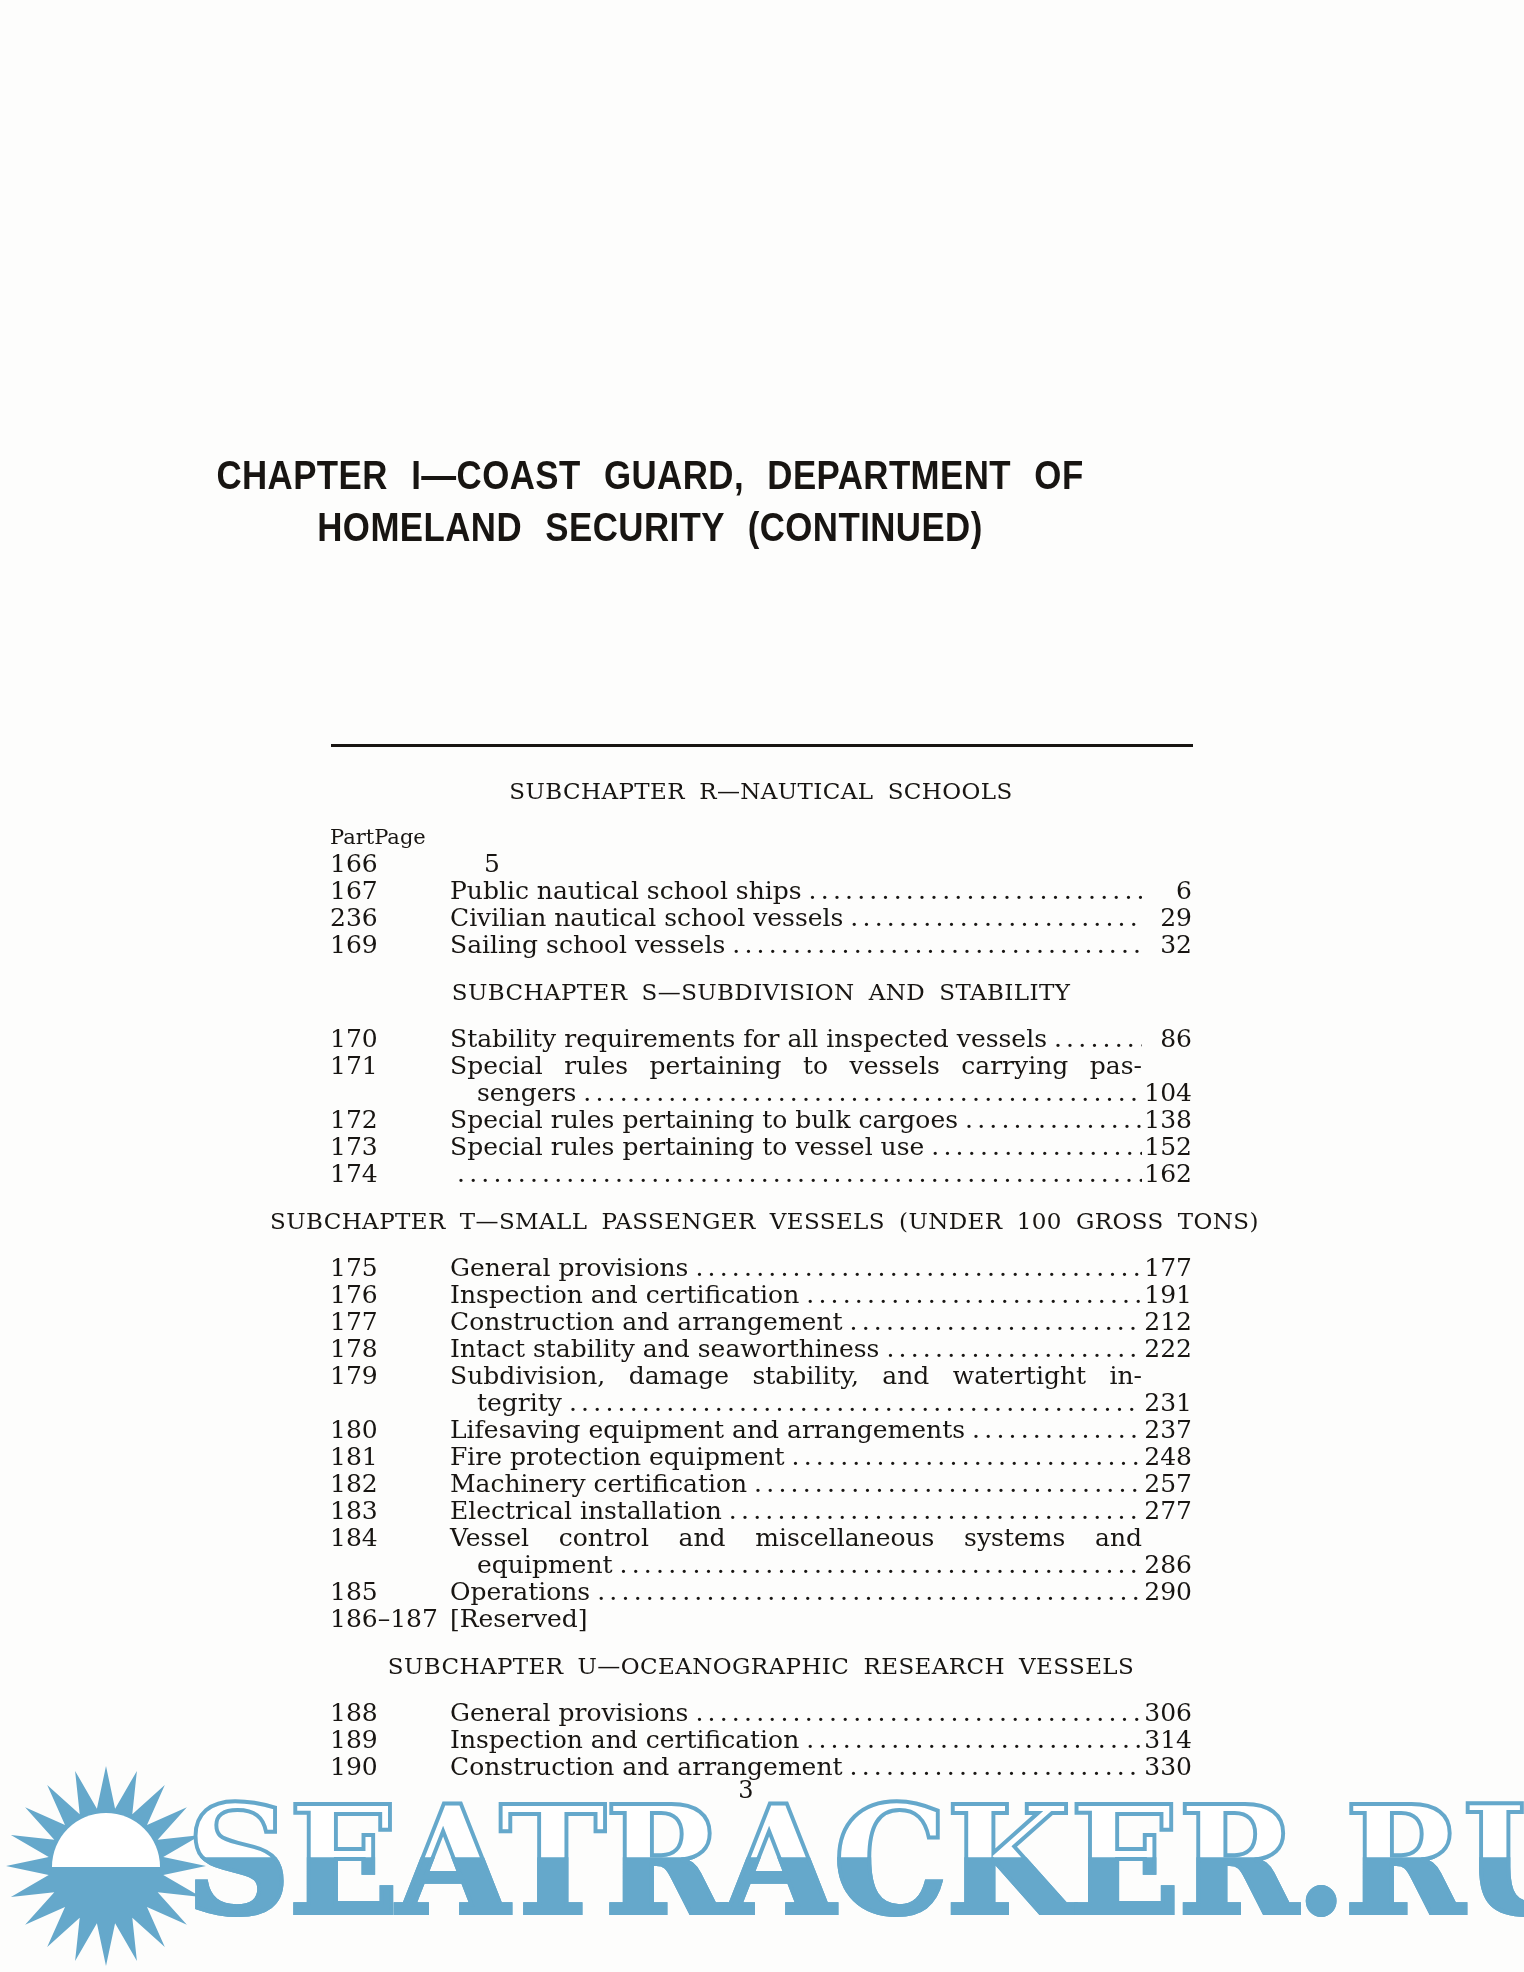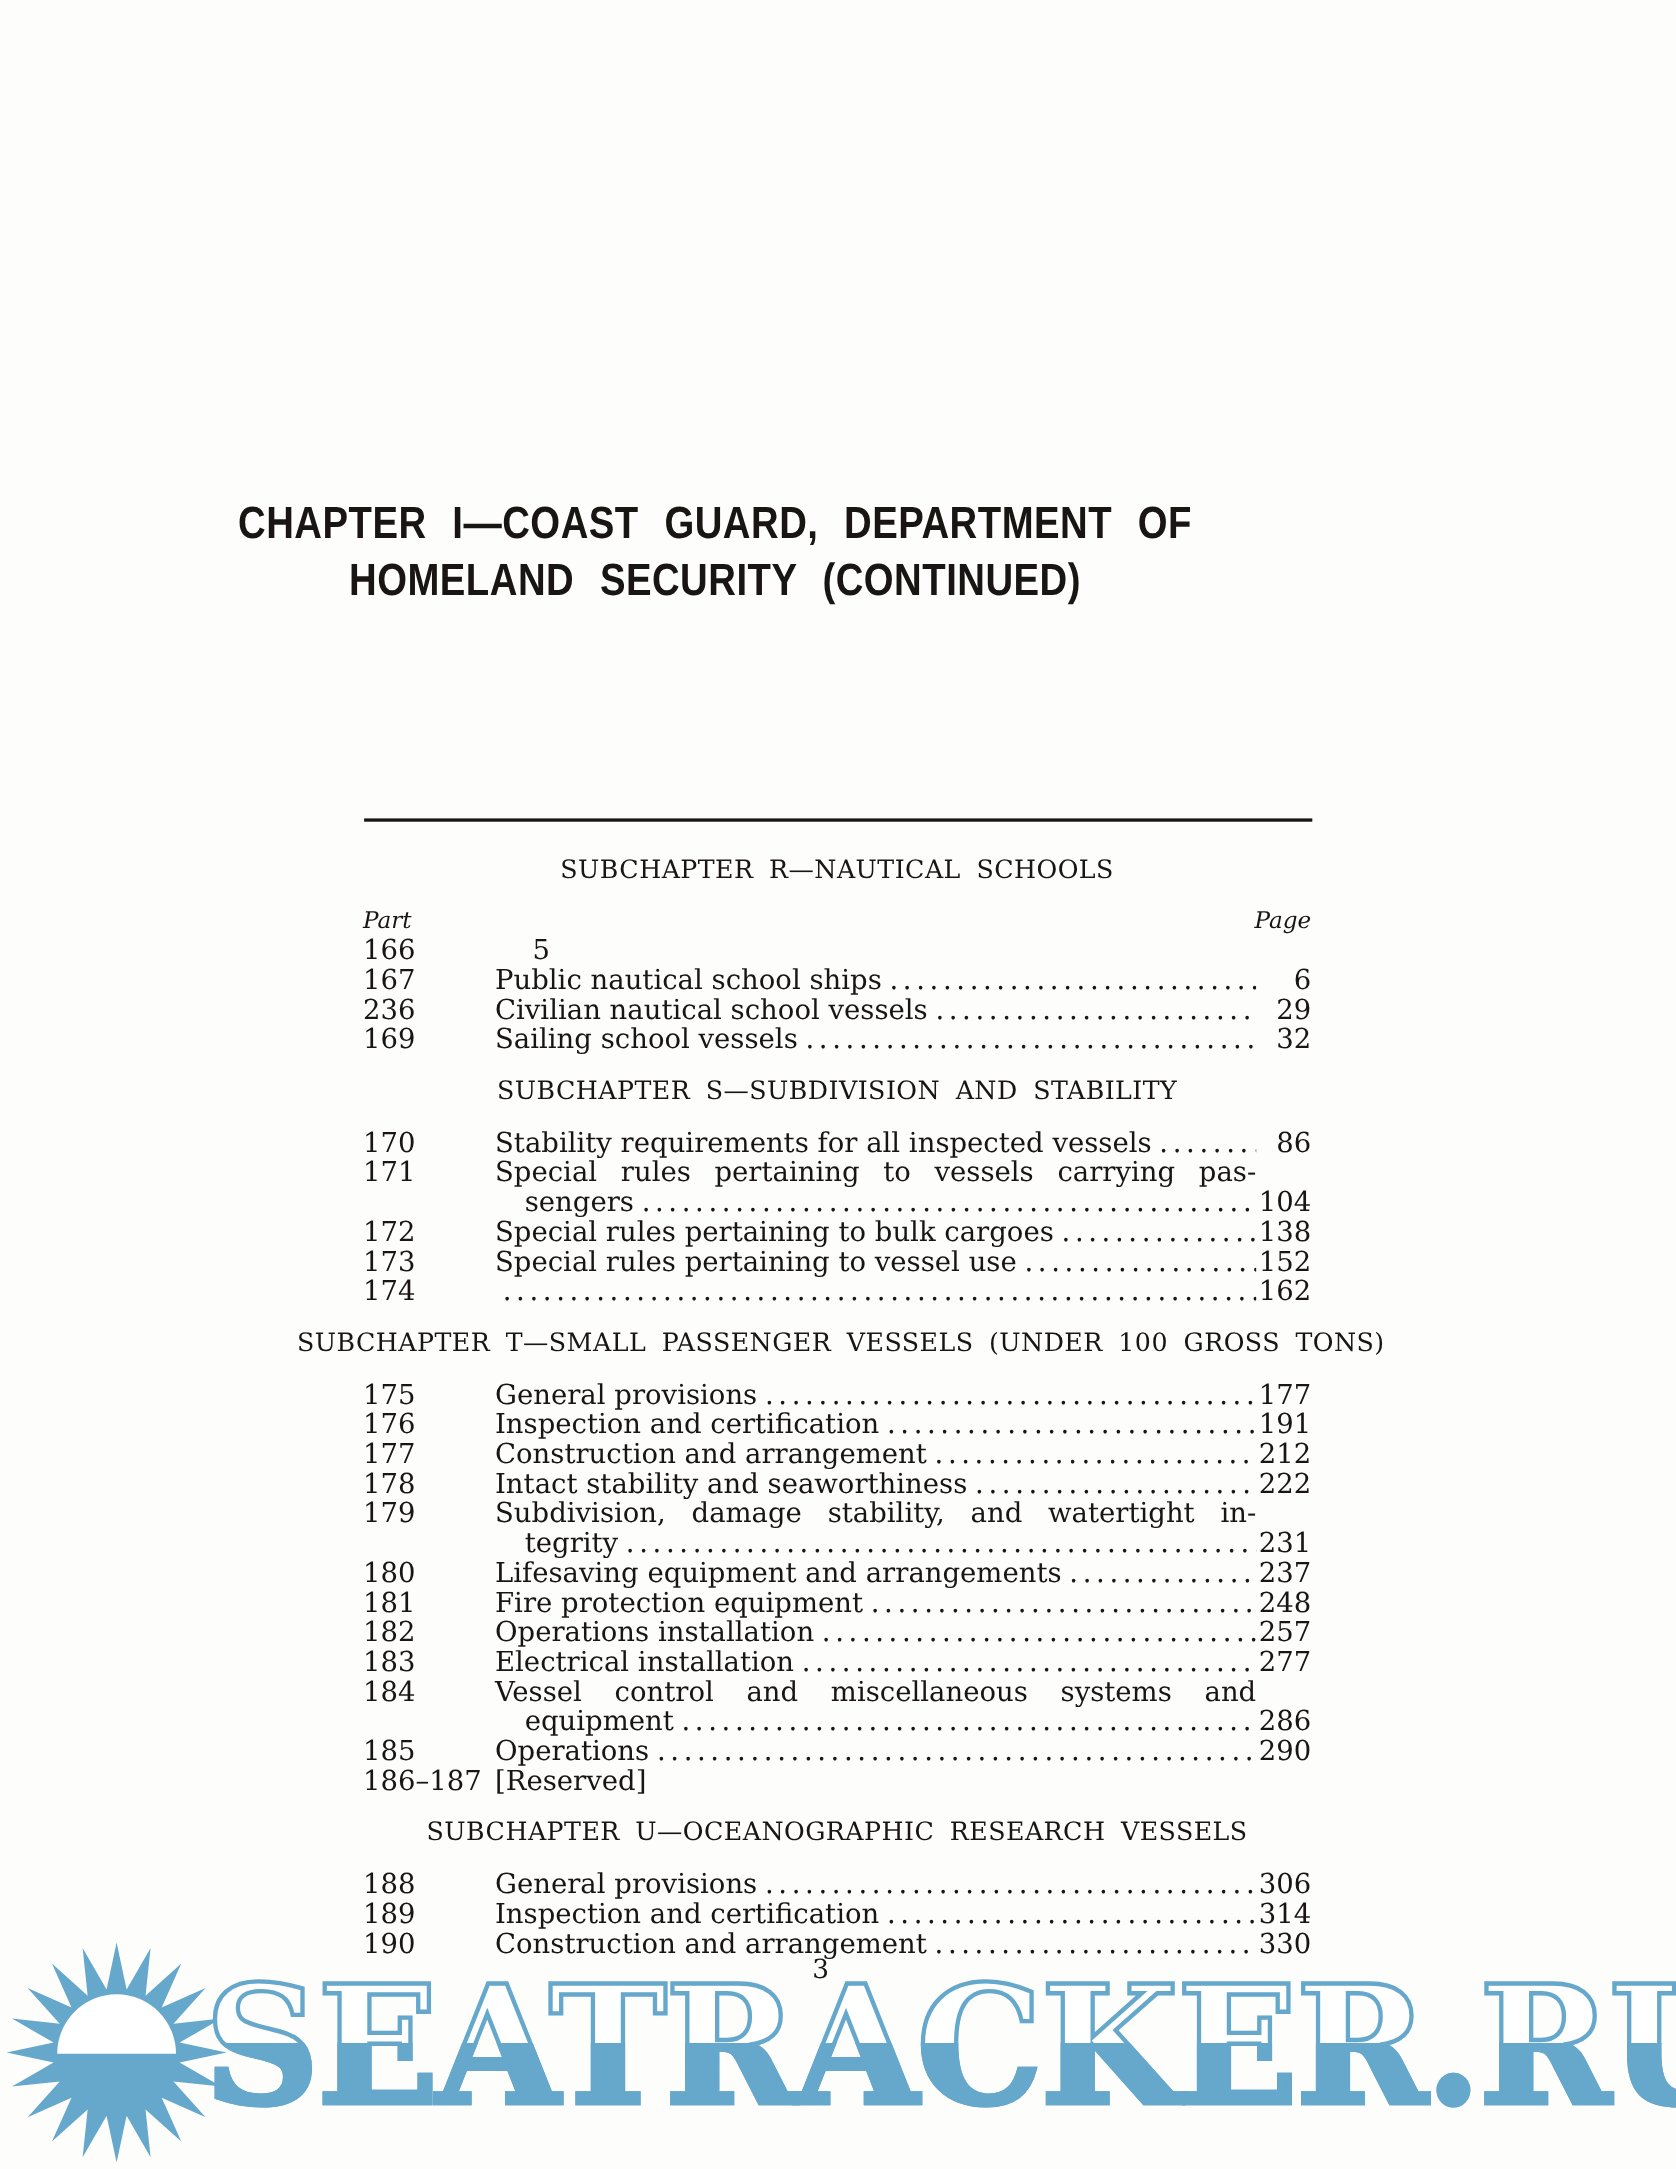--- a/index.html
+++ b/index.html
@@ -43,24 +43,23 @@
     text-align:center;
     white-space:nowrap;
     font-size:23px;
     letter-spacing:0.4px;
     word-spacing:0.28em;
     line-height:27px;
     margin:21px -60px 19px -60px;
   }
   .subchapter-heading:first-child{margin-top:16px;}
   .labels-row{
-    display:flex;justify-content:space-between;
-    font-style:italic;font-size:21px;line-height:26px;
+    display:flex;justify-content:flex-start;
+    font-size:21px;line-height:26px;
     margin-top:16px;
-    gap:14px;
   }
   .toc-row{display:flex;align-items:flex-start;}
   .part-num{width:120px;flex:0 0 120px;}
   .entry-main{flex:1;display:flex;align-items:baseline;min-width:0;}
   .entry-title{white-space:normal;}
   .entry-title.justified{
     flex:1;
     text-align:justify;
     text-align-last:justify;
   }
@@ -251,21 +250,21 @@
         <span class="part-num">181</span>
         <span class="entry-main">
           <span class="entry-title">Fire protection equipment</span>
           <span class="dots">..........................................................................................</span>
         </span>
         <span class="page-num">248</span>
       </div>
       <div class="toc-row">
         <span class="part-num">182</span>
         <span class="entry-main">
-          <span class="entry-title">Operations installation</span>
+          <span class="entry-title">Machinery certification</span>
           <span class="dots">..........................................................................................</span>
         </span>
         <span class="page-num">257</span>
       </div>
       <div class="toc-row">
         <span class="part-num">183</span>
         <span class="entry-main">
           <span class="entry-title">Electrical installation</span>
           <span class="dots">..........................................................................................</span>
         </span>

